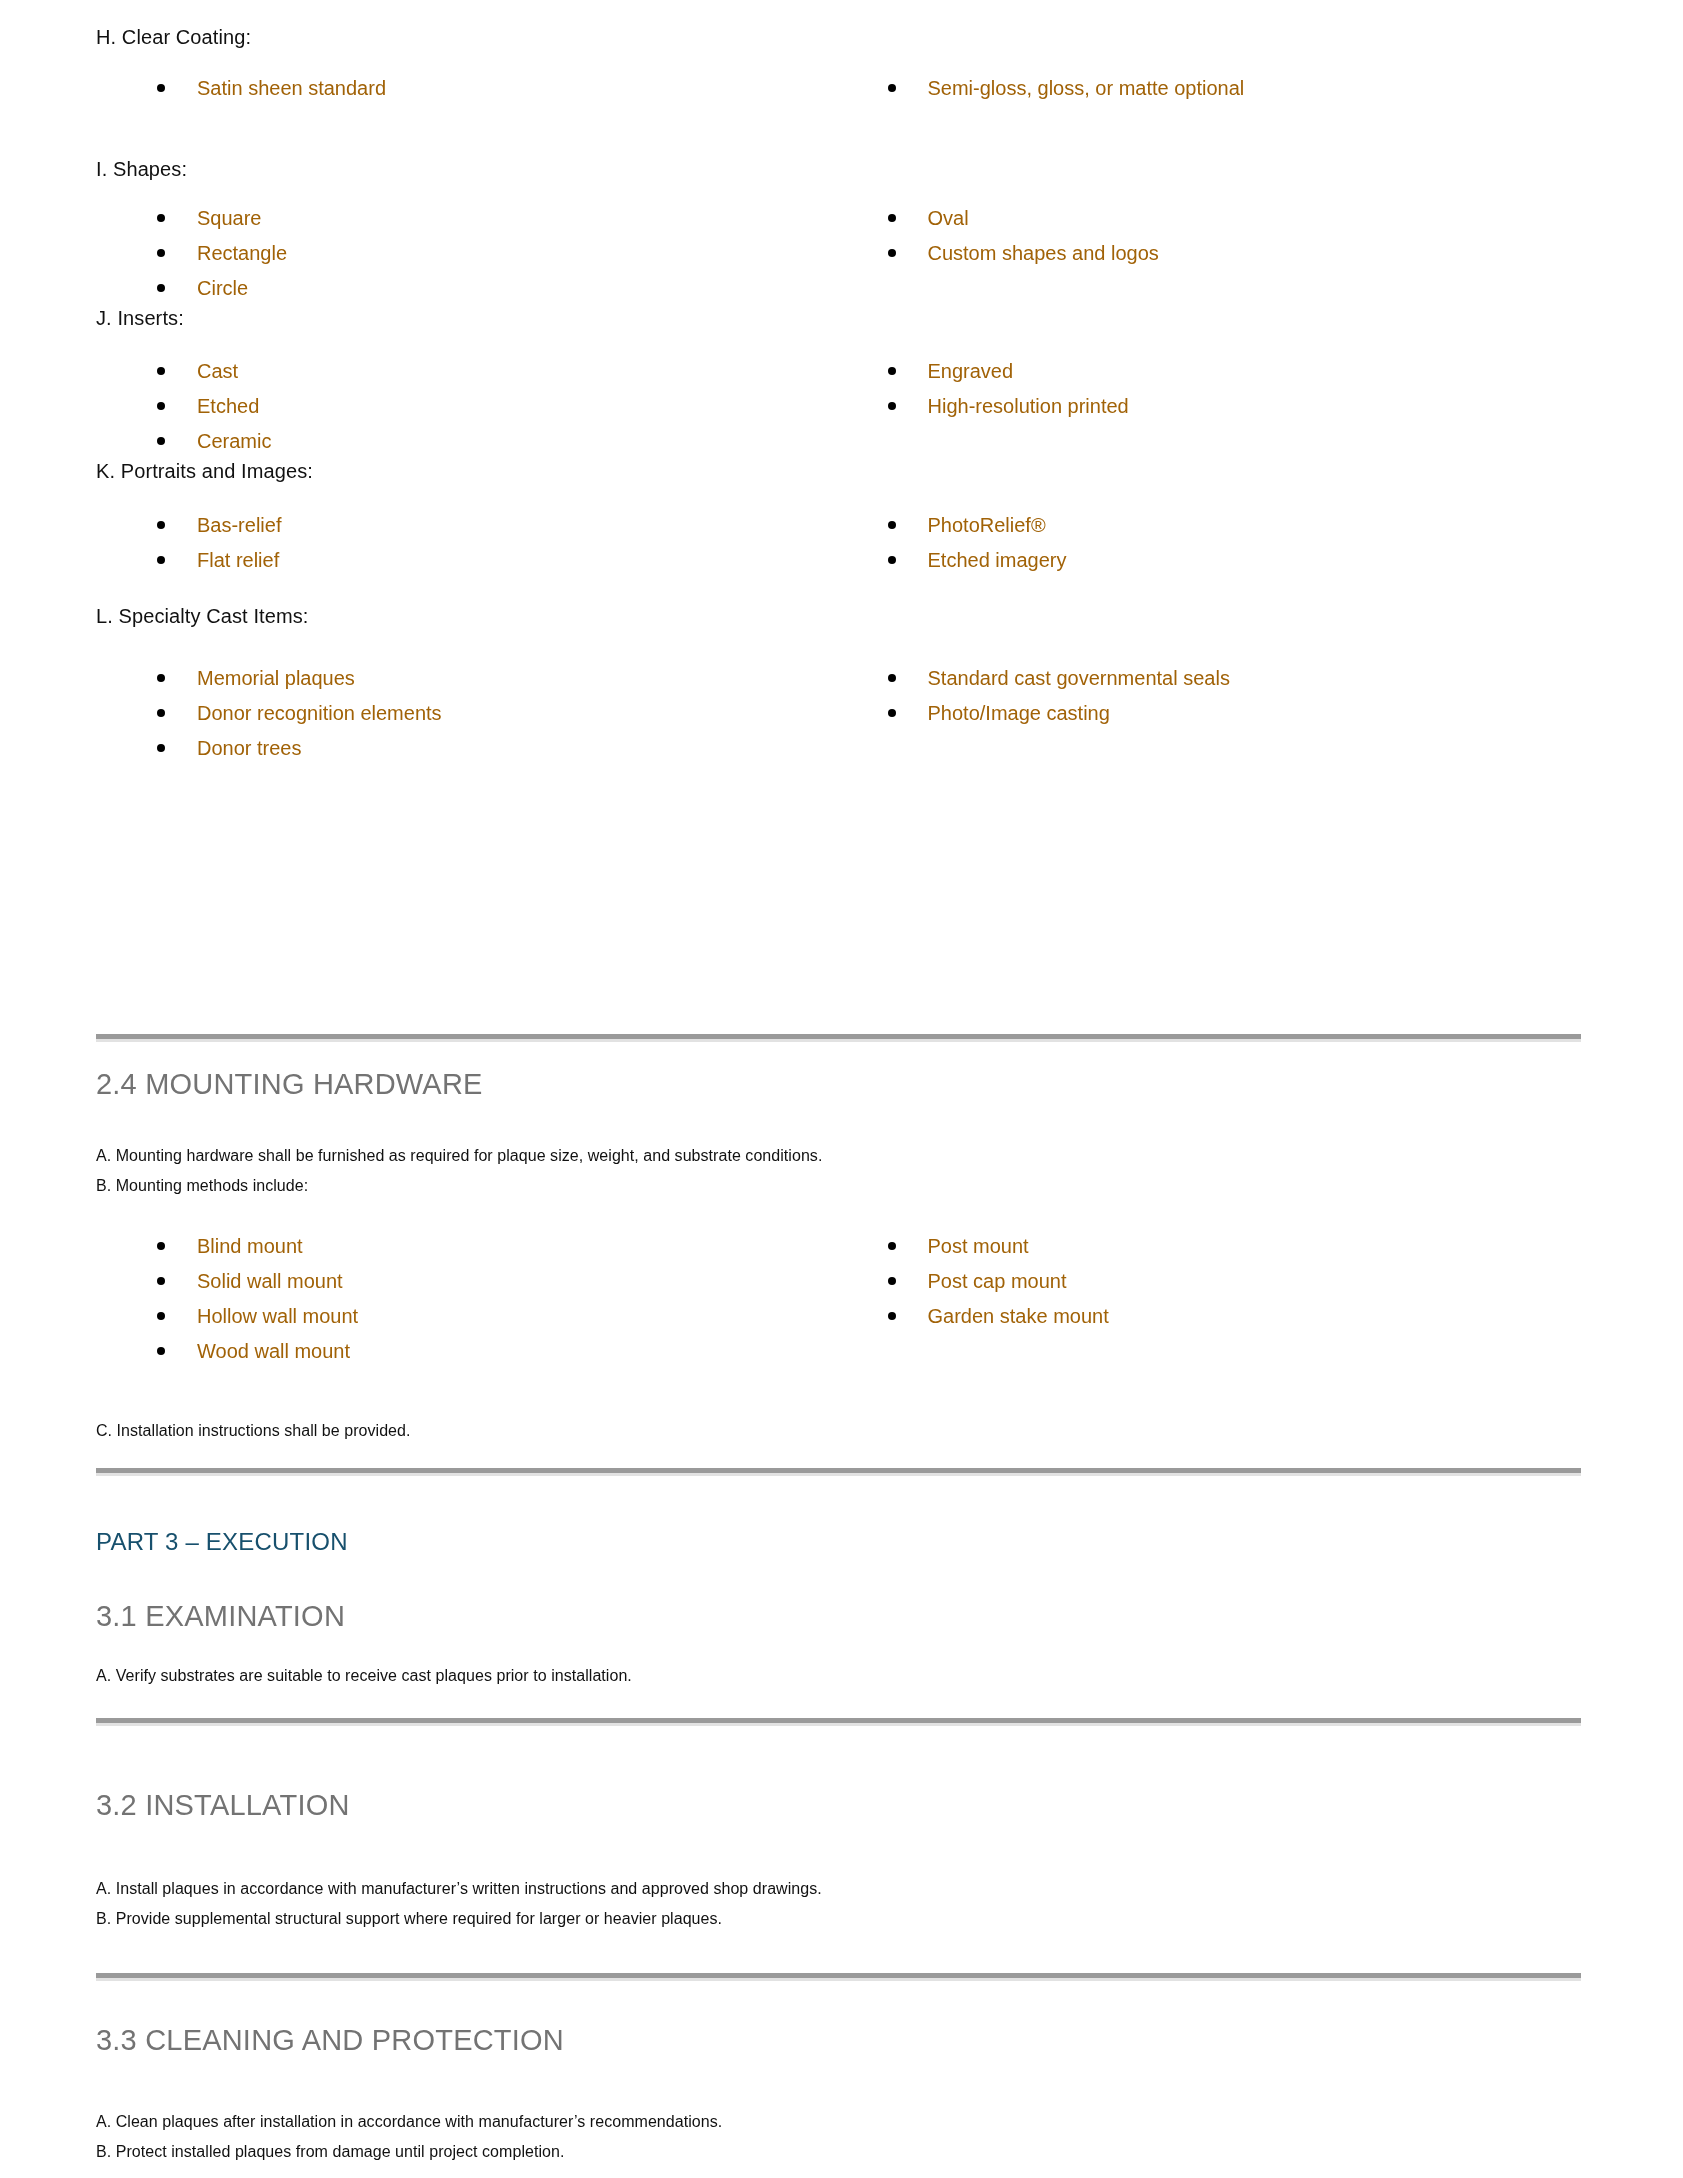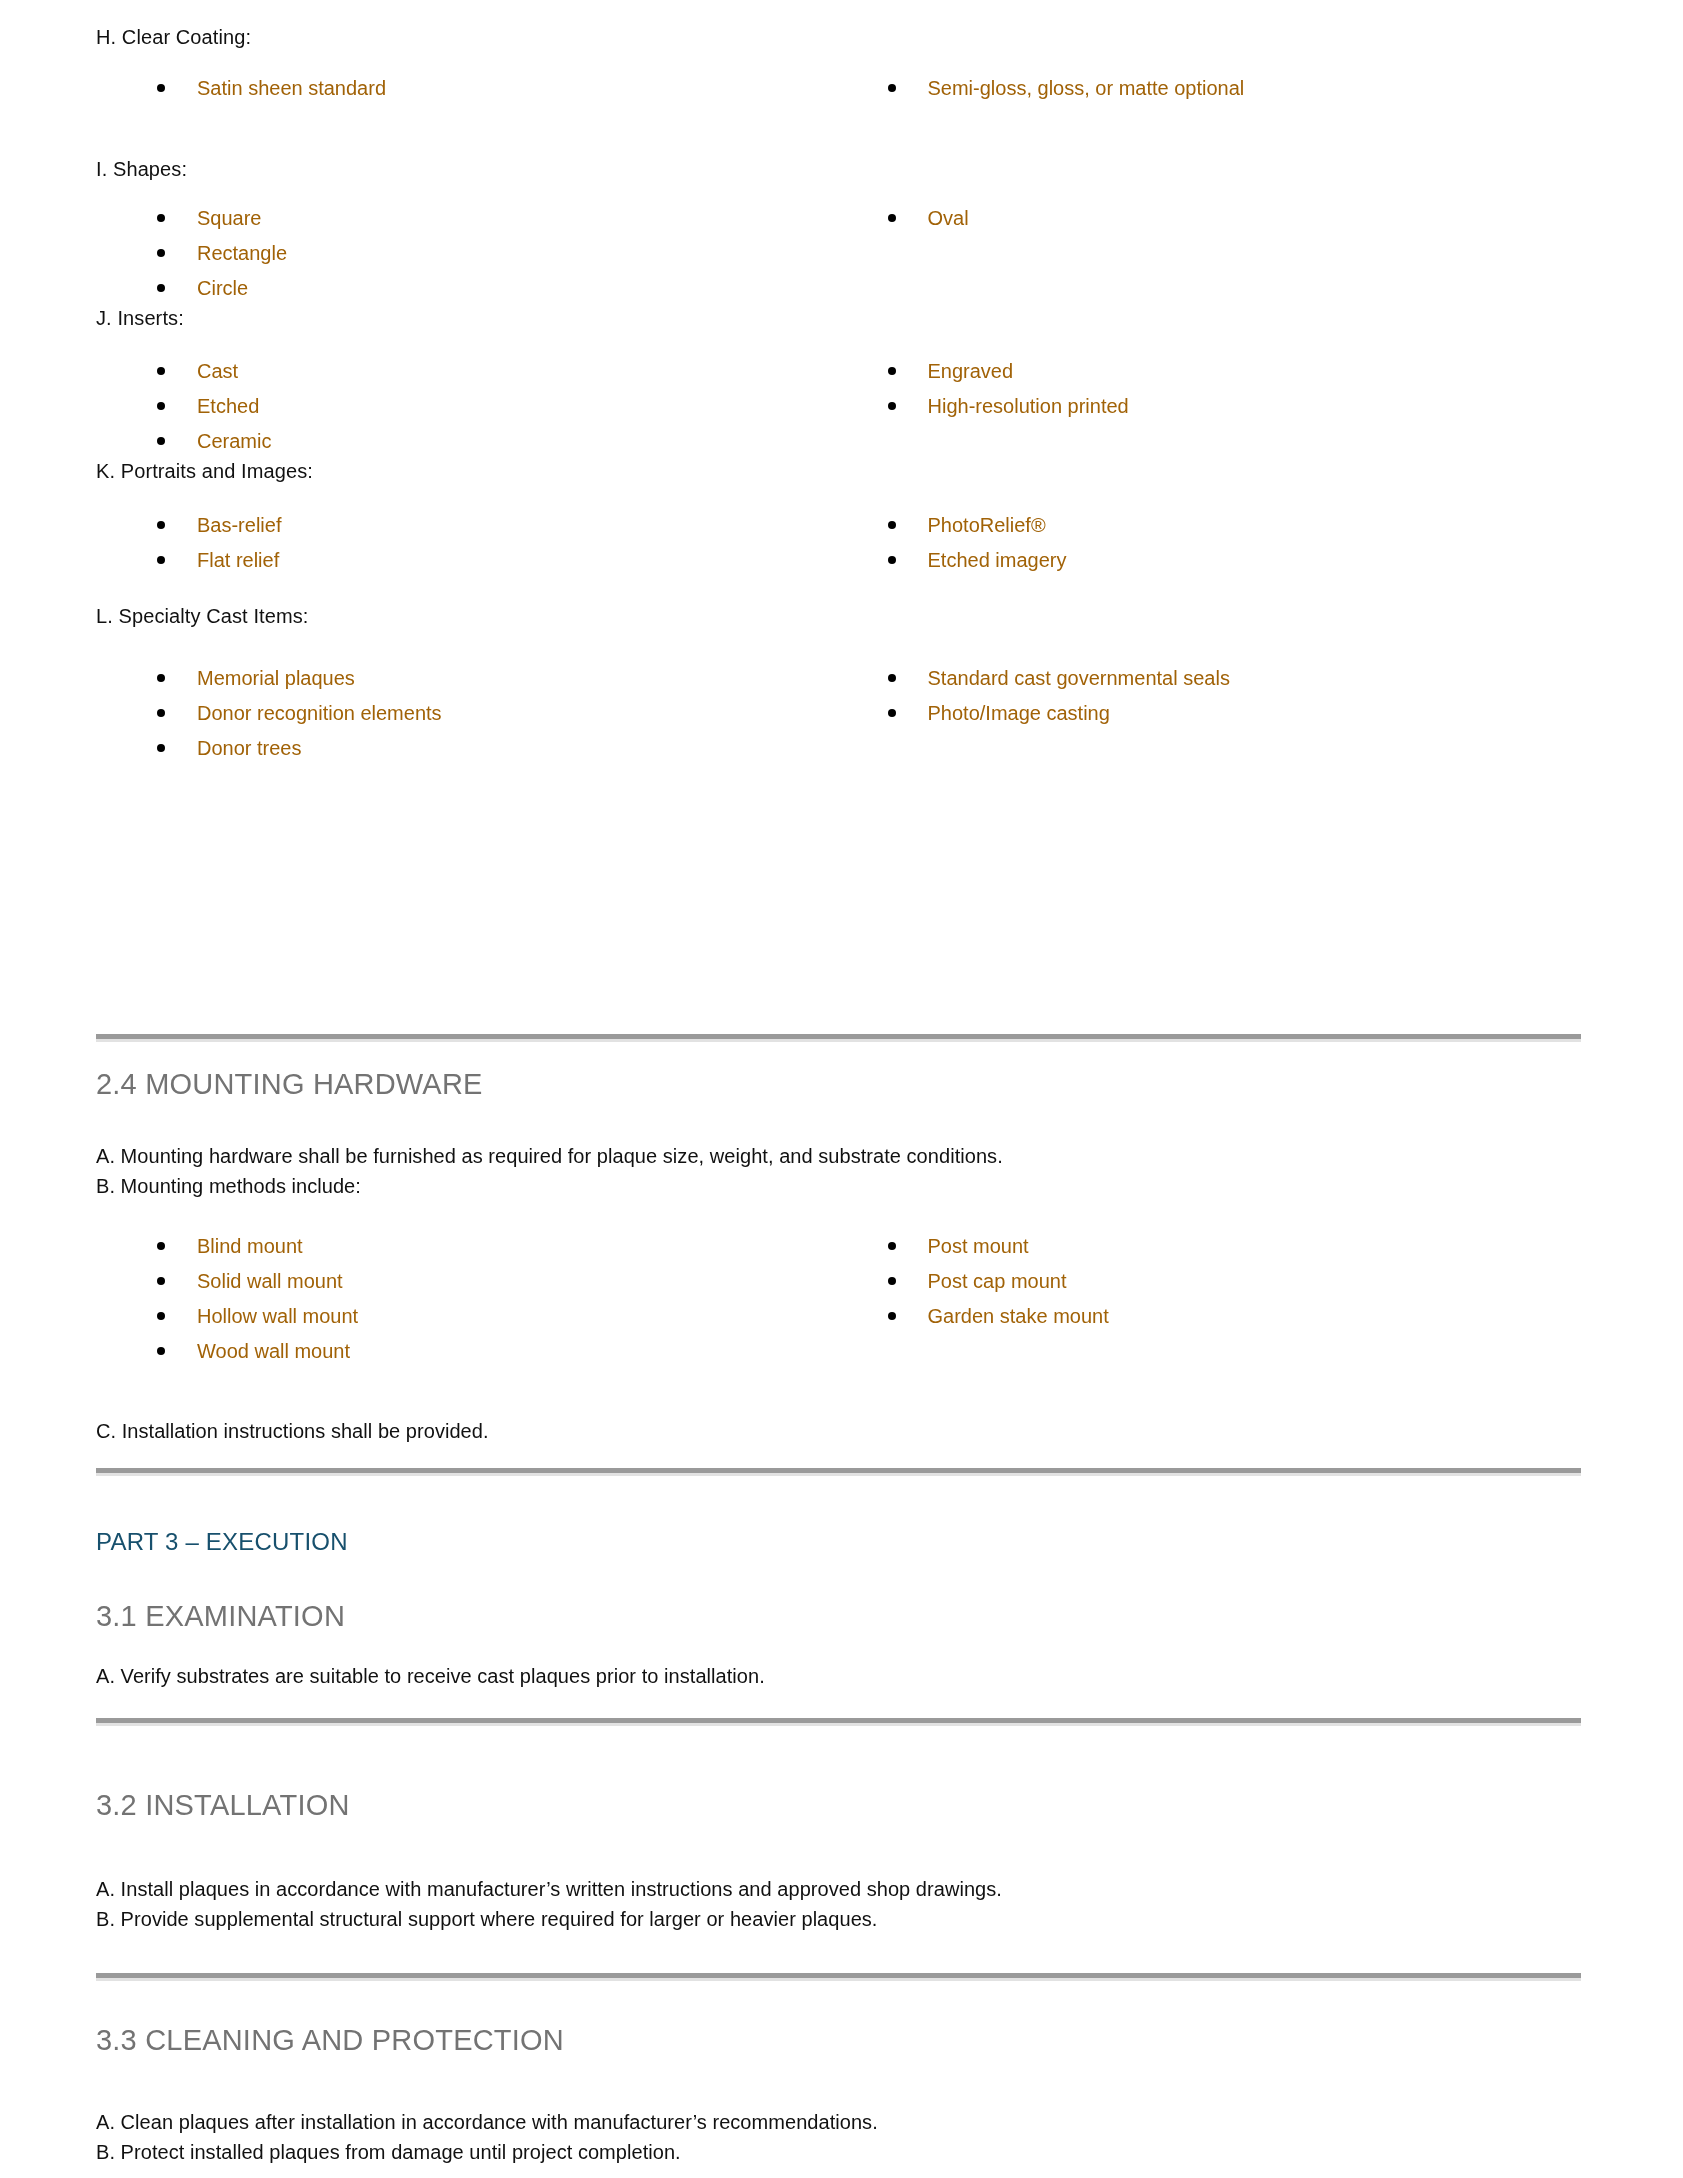--- a/index.html
+++ b/index.html
@@ -24,21 +24,21 @@
   }
 
   .lettered-head {
     font-size: 20px;
     line-height: 26px;
     color: #111111;
     letter-spacing: 0.1px;
   }
 
   .body-line {
-    font-size: 20px;
+    font-size: 16px;
     line-height: 30px;
     color: #111111;
     letter-spacing: 0.05px;
   }
 
   
   .bullet-cols {
     display: flex;
     width: 100%;
   }
@@ -142,20 +142,24 @@
         <div class="bullet-row">
           <span class="bullet-dot"></span>
           <span class="bullet-text">Circle</span>
         </div>
       </div>
       <div class="bcol right">
         <div class="bullet-row">
           <span class="bullet-dot"></span>
           <span class="bullet-text">Oval</span>
         </div>
+        <div class="bullet-row">
+          <span class="bullet-dot"></span>
+          <span class="bullet-text">Custom shapes and logos</span>
+        </div>
       </div>
     </div>
   </div>
 
   <div class="abs" style="top:305px;">
     <div class="lettered-head">J. Inserts:</div>
   </div>
 
   <div class="abs" style="top:354px;width:1485px;">
     <div class="bullet-cols">

